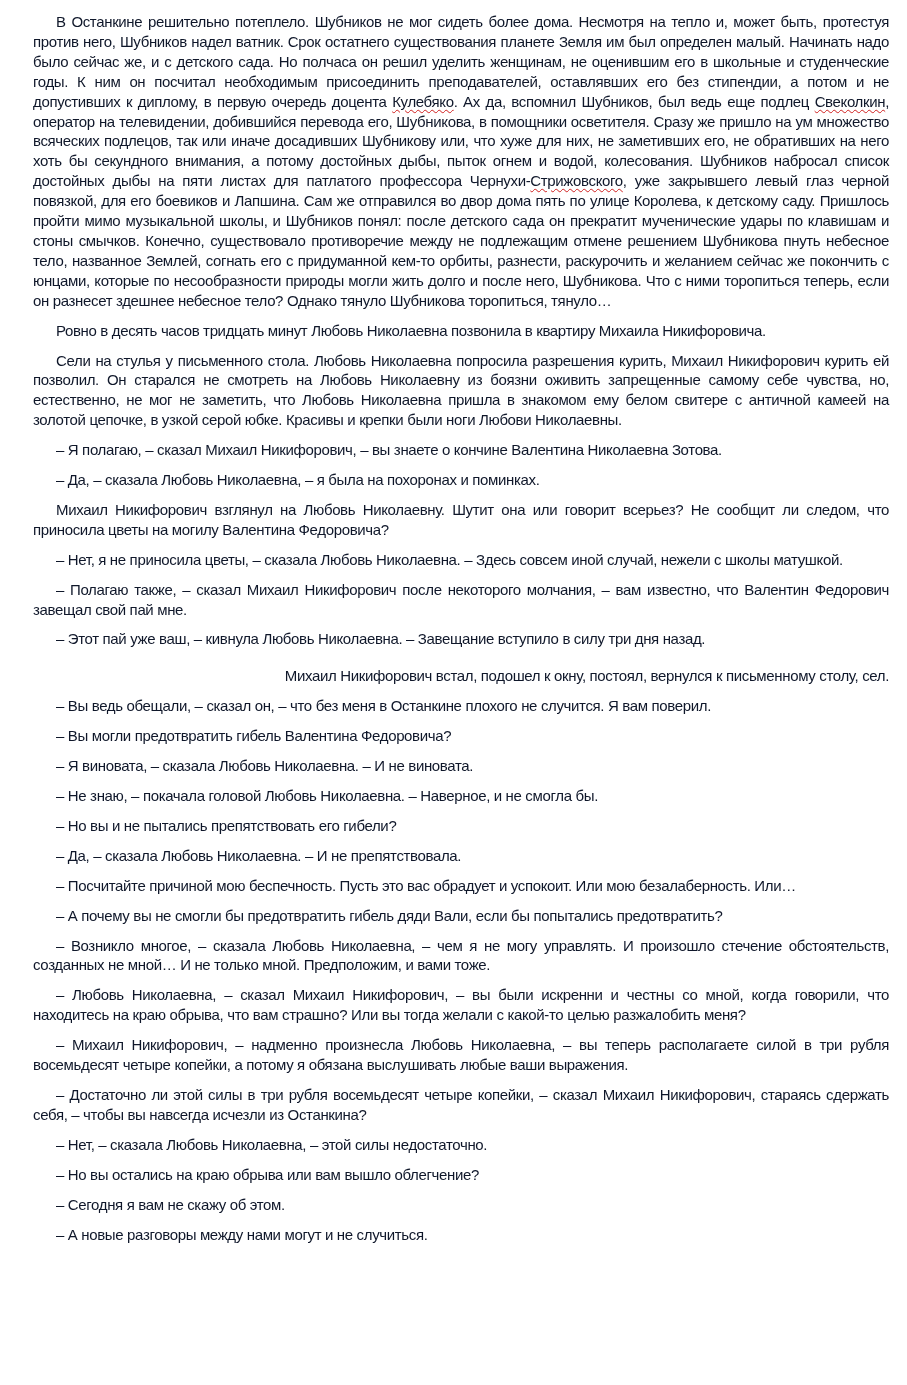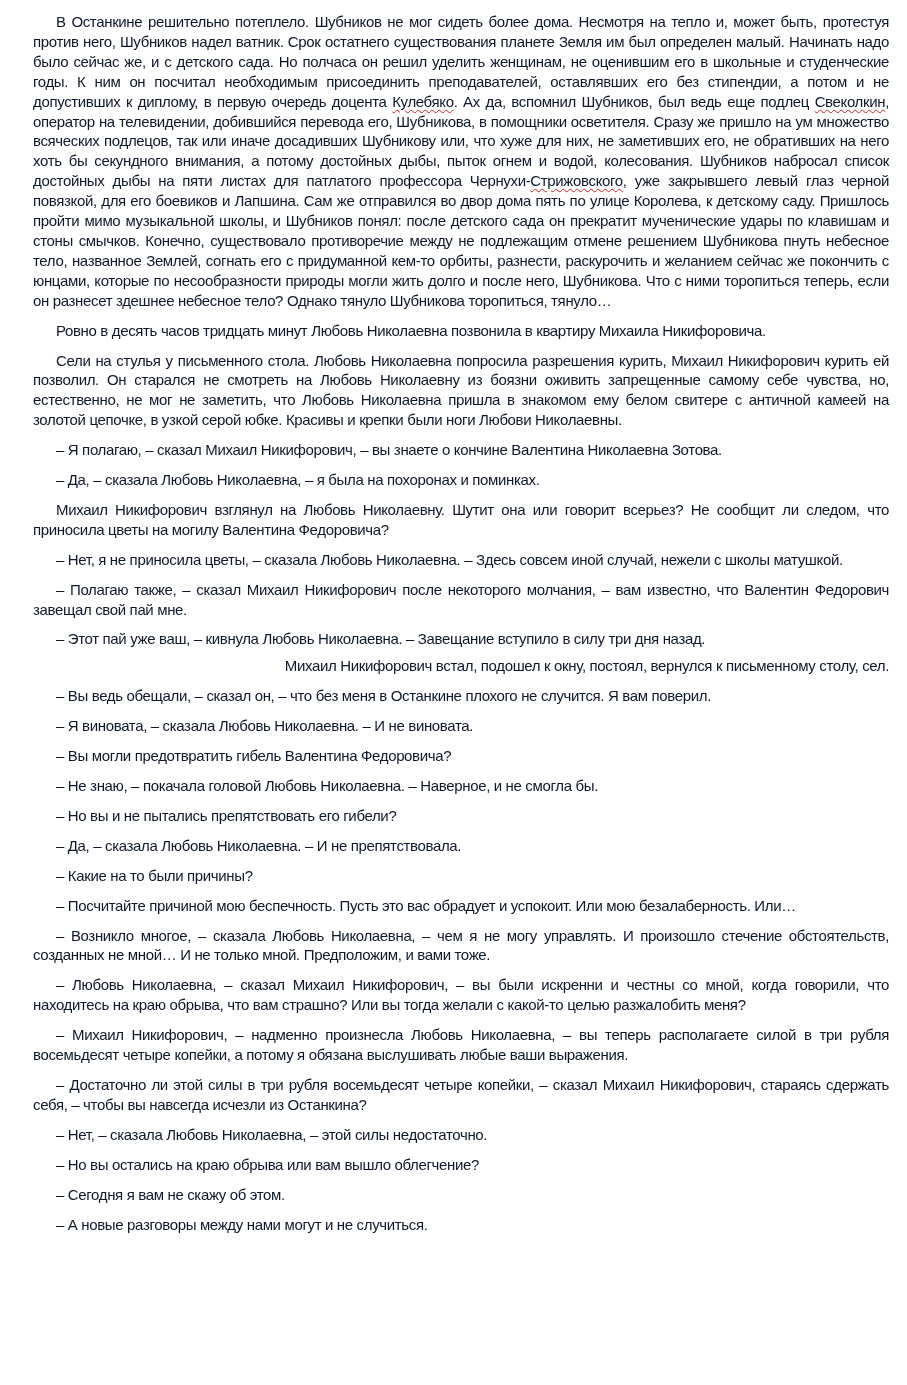--- a/index.html
+++ b/index.html
@@ -14,21 +14,21 @@
     color: #0f172a;
     letter-spacing: -0.35px;
     word-spacing: 0px;
   }
   .p {
     margin: 0 0 10px 0;
     text-align: justify;
     text-indent: 23px;
     line-height: 19.9px;
   }
-  .p.tight { margin-bottom: 7px; }
+  .p.tight { margin-bottom: 17px; }
   .p.noind { text-indent: 26px; text-align: right; }
   .spell {
     text-decoration: underline wavy #d02020;
     text-decoration-thickness: 1px;
     text-underline-offset: 2px;
   }
 </style>
 </head>
 <body>
 
@@ -38,27 +38,27 @@
   <p class="p">Ровно в десять часов тридцать минут Любовь Николаевна позвонила в квартиру Михаила Никифоровича.</p>
   <p class="p">Сели на стулья у письменного стола. Любовь Николаевна попросила разрешения курить, Михаил Никифорович курить ей позволил. Он старался не смотреть на Любовь Николаевну из боязни оживить запрещенные самому себе чувства, но, естественно, не мог не заметить, что Любовь Николаевна пришла в знакомом ему белом свитере с античной камеей на золотой цепочке, в узкой серой юбке. Красивы и крепки были ноги Любови Николаевны.</p>
   <p class="p">– Я полагаю, – сказал Михаил Никифорович, – вы знаете о кончине Валентина Николаевна Зотова.</p>
   <p class="p">– Да, – сказала Любовь Николаевна, – я была на похоронах и поминках.</p>
   <p class="p">Михаил Никифорович взглянул на Любовь Николаевну. Шутит она или говорит всерьез? Не сообщит ли следом, что приносила цветы на могилу Валентина Федоровича?</p>
   <p class="p">– Нет, я не приносила цветы, – сказала Любовь Николаевна. – Здесь совсем иной случай, нежели с школы матушкой.</p>
   <p class="p">– Полагаю также, – сказал Михаил Никифорович после некоторого молчания, – вам известно, что Валентин Федорович завещал свой пай мне.</p>
   <p class="p tight">– Этот пай уже ваш, – кивнула Любовь Николаевна. – Завещание вступило в силу три дня назад.</p>
   <p class="p noind">Михаил Никифорович встал, подошел к окну, постоял, вернулся к письменному столу, сел.</p>
   <p class="p">– Вы ведь обещали, – сказал он, – что без меня в Останкине плохого не случится. Я вам поверил.</p>
+  <p class="p">– Вы могли предотвратить гибель Валентина Федоровича?</p>
   <p class="p">– Я виновата, – сказала Любовь Николаевна. – И не виновата.</p>
-  <p class="p">– Вы могли предотвратить гибель Валентина Федоровича?</p>
   <p class="p">– Не знаю, – покачала головой Любовь Николаевна. – Наверное, и не смогла бы.</p>
   <p class="p">– Но вы и не пытались препятствовать его гибели?</p>
   <p class="p">– Да, – сказала Любовь Николаевна. – И не препятствовала.</p>
-  <p class="p">– Какие на то были причины?</p>
   <p class="p">– Посчитайте причиной мою беспечность. Пусть это вас обрадует и успокоит. Или мою безалаберность. Или…</p>
+  <p class="p">– А почему вы не смогли бы предотвратить гибель дяди Вали, если бы попытались предотвратить?</p>
   <p class="p">– Возникло многое, – сказала Любовь Николаевна, – чем я не могу управлять. И произошло стечение обстоятельств, созданных не мной… И не только мной. Предположим, и вами тоже.</p>
   <p class="p">– Любовь Николаевна, – сказал Михаил Никифорович, – вы были искренни и честны со мной, когда говорили, что находитесь на краю обрыва, что вам страшно? Или вы тогда желали с какой-то целью разжалобить меня?</p>
   <p class="p">– Михаил Никифорович, – надменно произнесла Любовь Николаевна, – вы теперь располагаете силой в три рубля восемьдесят четыре копейки, а потому я обязана выслушивать любые ваши выражения.</p>
   <p class="p">– Достаточно ли этой силы в три рубля восемьдесят четыре копейки, – сказал Михаил Никифорович, стараясь сдержать себя, – чтобы вы навсегда исчезли из Останкина?</p>
   <p class="p">– Нет, – сказала Любовь Николаевна, – этой силы недостаточно.</p>
   <p class="p">– Но вы остались на краю обрыва или вам вышло облегчение?</p>
   <p class="p">– Сегодня я вам не скажу об этом.</p>
   <p class="p">– А новые разговоры между нами могут и не случиться.</p>
 </div>
 

